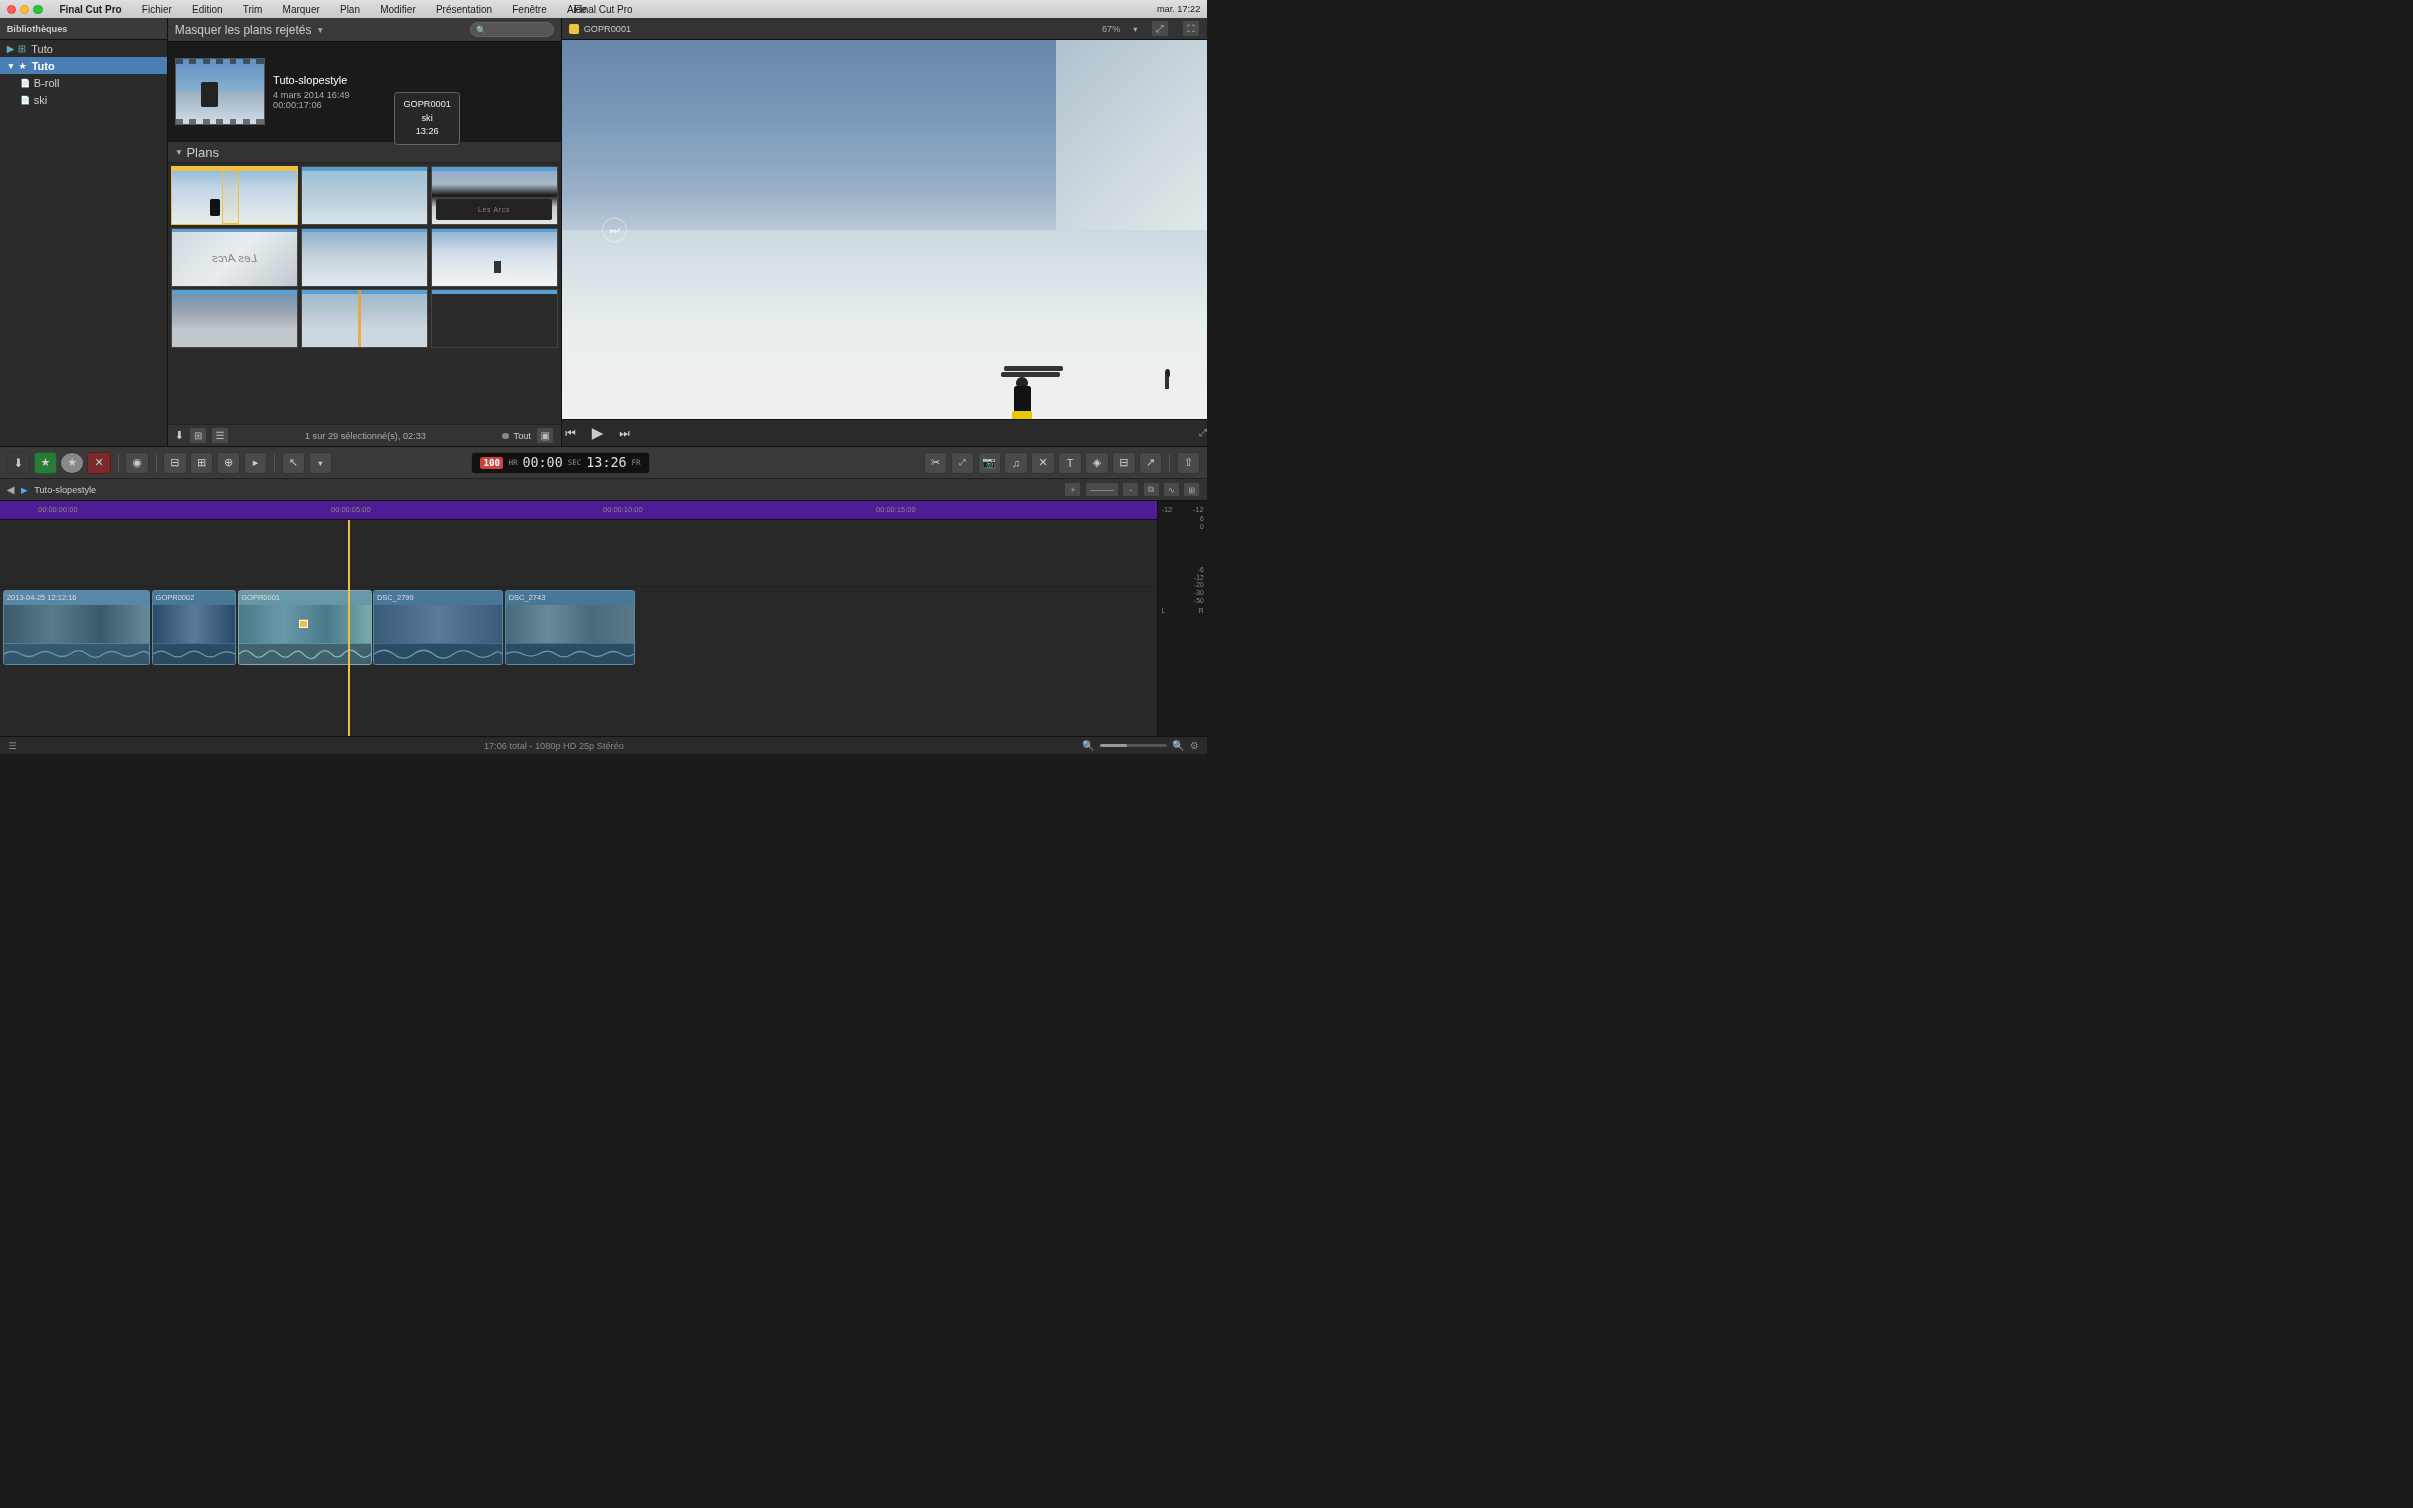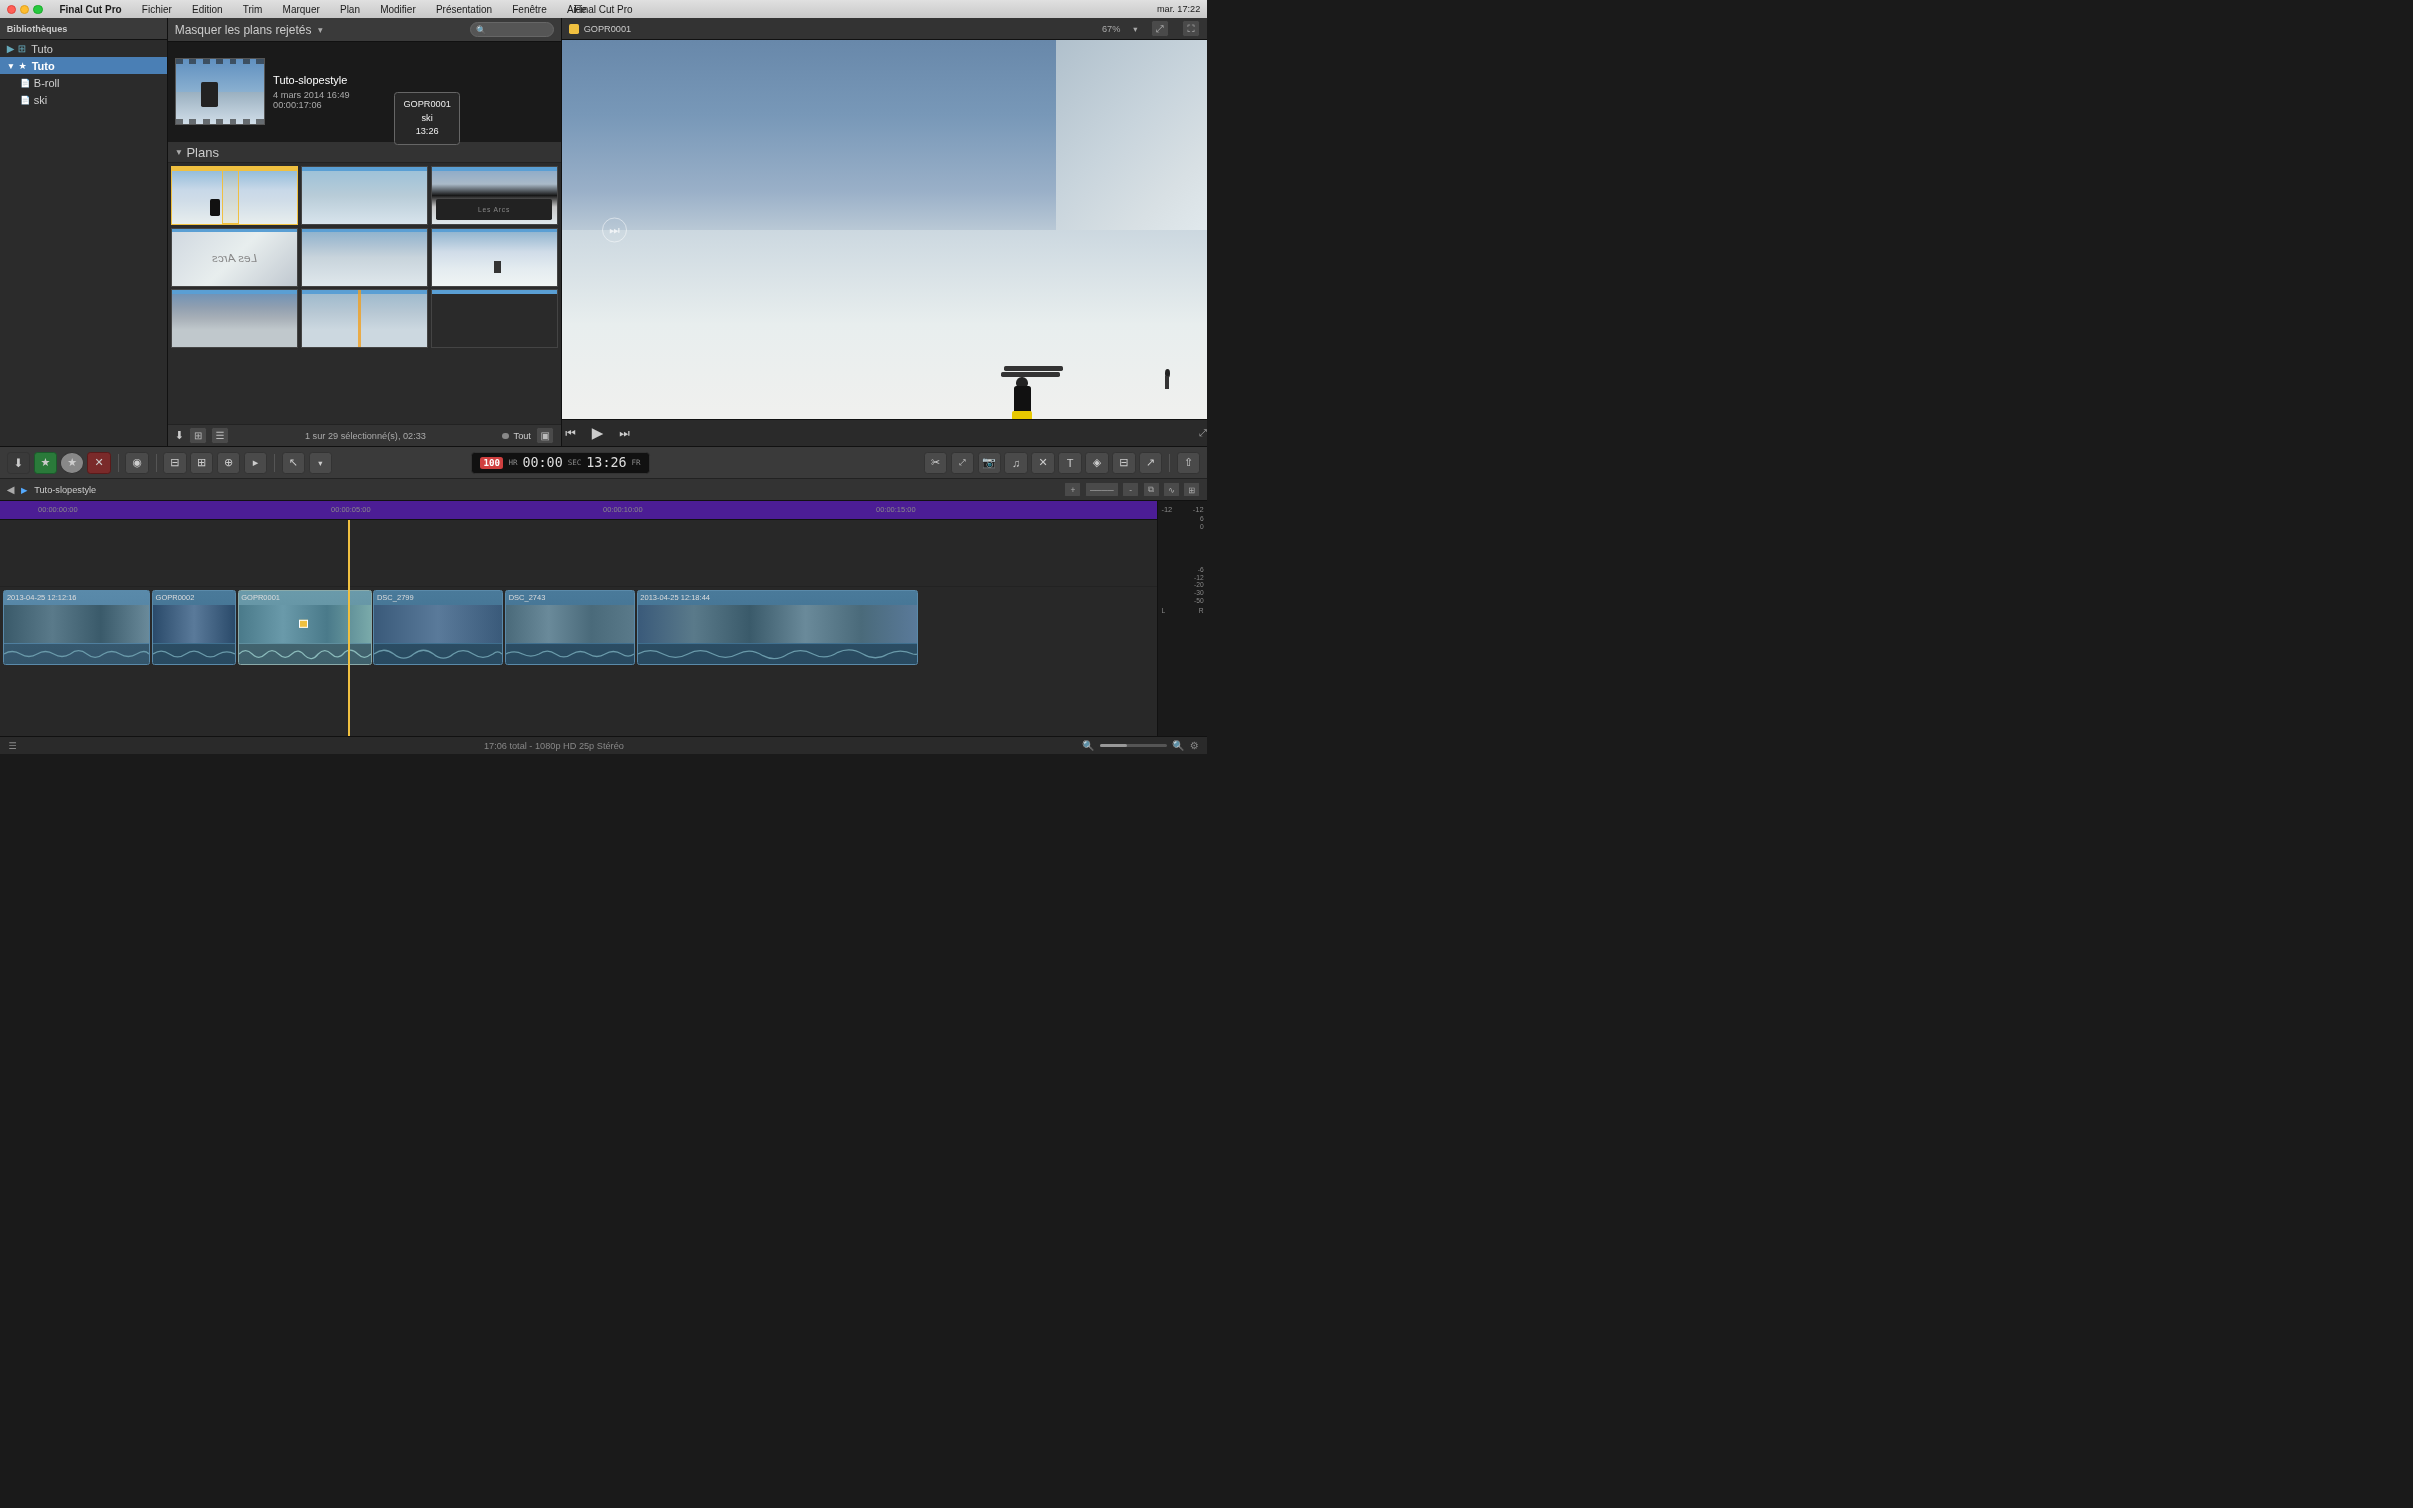--- a/index.html
+++ b/index.html
@@ -887,29 +887,20 @@
             <div class="timeline-clip" style="width:130px; background:linear-gradient(to bottom,#4a7a9a,#3a6a8a);">
               <div class="tc-label">DSC_2743</div>
               <div class="tc-video" style="background:linear-gradient(to right,#4a6a7a,#6a8a9a,#4a6a7a,#5a7a8a);height:38px;"></div>
               <div class="tc-audio">
                 <svg class="audio-wave" viewBox="0 0 155 24" preserveAspectRatio="none">
                   <path d="M0,12 Q10,7 20,12 Q30,17 40,12 Q50,5 60,12 Q70,19 80,12 Q90,6 100,12 Q110,18 120,12 Q130,6 140,12 Q148,17 155,12" stroke="#6a9aaa" fill="none" stroke-width="1.5"></path>
                 </svg>
               </div>
             </div>
 
-            <div class="timeline-clip" style="width:281px; background:linear-gradient(to bottom,#4a7a9a,#3a6a8a);">
-              <div class="tc-label">2013-04-25 12:18:44</div>
-              <div class="tc-video" style="background:linear-gradient(to right,#3a5a7a,#5a7a8a,#3a5a6a,#6a8a9a,#4a6a7a,#5a7a9a);height:38px;"></div>
-              <div class="tc-audio">
-                <svg class="audio-wave" viewBox="0 0 335 24" preserveAspectRatio="none">
-                  <path d="M0,12 Q15,4 30,12 Q45,20 60,12 Q75,4 90,12 Q105,20 120,12 Q135,4 150,14 Q165,22 180,12 Q195,4 210,12 Q225,20 240,10 Q255,3 270,12 Q285,21 300,12 Q315,5 330,12 Q333,13 335,12" stroke="#6a9aaa" fill="none" stroke-width="1.5"></path>
-                </svg>
-              </div>
-            </div>
           </div>
 
           <div style="height:67px;background:#282828;"></div>
         </div>
       </div>
 
       <div class="audio-meter">
         <div style="display:flex;justify-content:space-between;margin-bottom:1.7px;">
           <span style="font-size:7.5px;color:#888;">-12</span>
           <span style="font-size:7.5px;color:#888;">-12</span>

